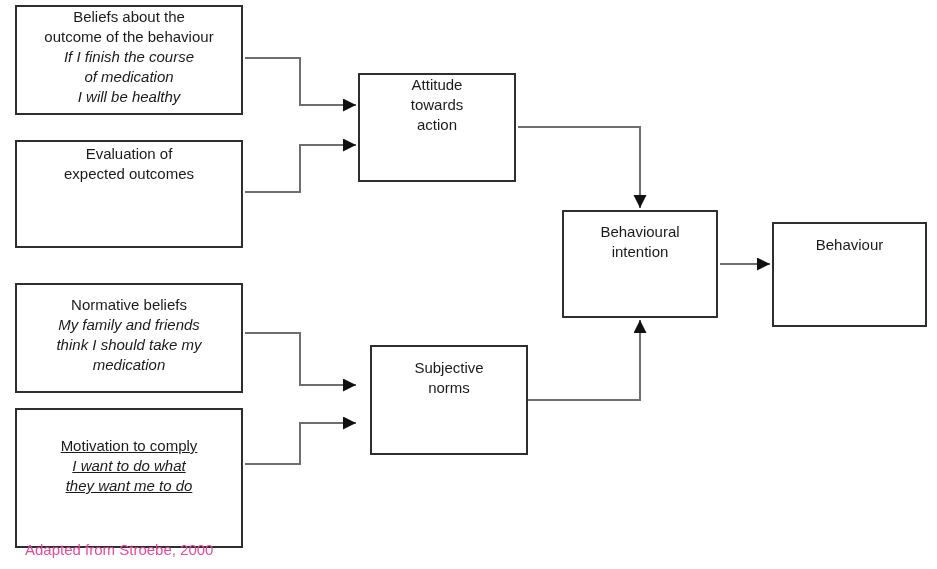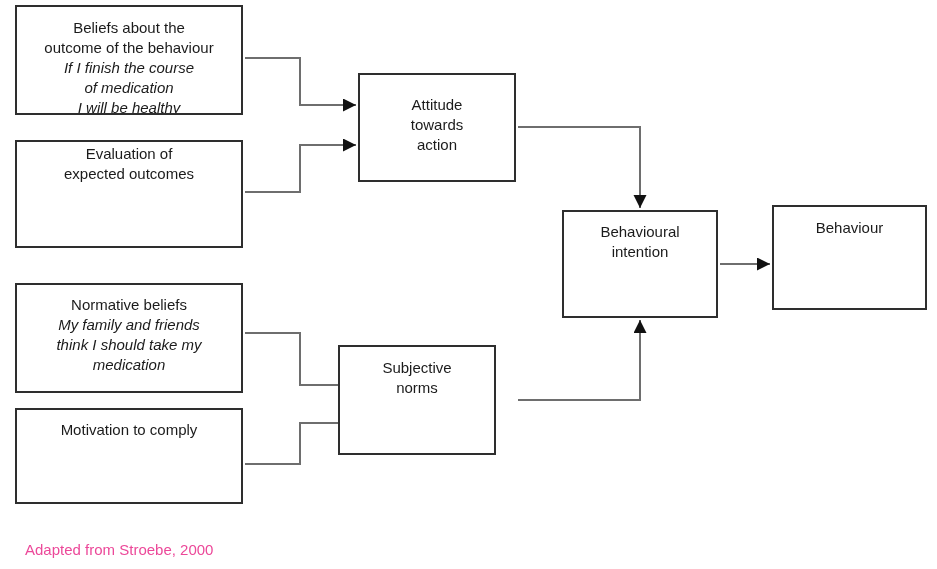--- a/index.html
+++ b/index.html
@@ -35,30 +35,30 @@
   .node .title,
   .node .example {
     white-space: pre-line;
     font-size: 15px;
     line-height: 20px;
   }
   .node .example {
     font-style: italic;
   }
   
-  .n-beliefs    { left: 15px;  top: 5px;   width: 228px; height: 110px; padding-top: 11px; }
+  .n-beliefs    { left: 15px;  top: 5px;   width: 228px; height: 110px; padding-top: 0; }
   .n-evaluation { left: 15px;  top: 140px; width: 228px; height: 108px; padding-top: 2px; }
   .n-normative  { left: 15px;  top: 275px; width: 228px; height: 110px; padding-top: 10px; margin-top: 8px; }
-  .n-motivation { left: 15px;  top: 408px; width: 228px; height: 96px; padding-top: 10px; }
+  .n-motivation { left: 15px;  top: 408px; width: 228px; height: 140px; padding-top: 26px; text-decoration: underline; }
   
-  .n-attitude   { left: 358px; top: 73px;  width: 158px; height: 109px; padding-top: 20px; }
-  .n-subjective { left: 338px; top: 345px; width: 158px; height: 110px; padding-top: 11px; }
+  .n-attitude   { left: 358px; top: 73px;  width: 158px; height: 109px; padding-top: 0; }
+  .n-subjective { left: 370px; top: 345px; width: 158px; height: 110px; padding-top: 11px; }
   
   .n-intention  { left: 562px; top: 210px; width: 156px; height: 108px; padding-top: 10px; text-align: center; }
-  .n-behaviour  { left: 772px; top: 205px; width: 155px; height: 105px; padding-top: 11px; }
+  .n-behaviour  { left: 772px; top: 222px; width: 155px; height: 105px; padding-top: 11px; }
   .caption {
     position: absolute;
     left: 25px;
     top: 541px;
     font-size: 15px;
     color: #ec4899;
   }
 </style>
 </head>
 <body>
@@ -95,20 +95,22 @@
 
   <div class="node n-normative">
     <div class="title">Normative beliefs</div>
     <div class="example">My family and friends
 think I should take my
 medication</div>
   </div>
 
   <div class="node n-motivation">
     <div class="title">Motivation to comply</div>
+    <div class="example">I want to do what
+they want me to do</div>
   </div>
 
   <div class="node n-attitude">
     <div class="title">Attitude
 towards
 action</div>
   </div>
 
   <div class="node n-subjective">
     <div class="title">Subjective

